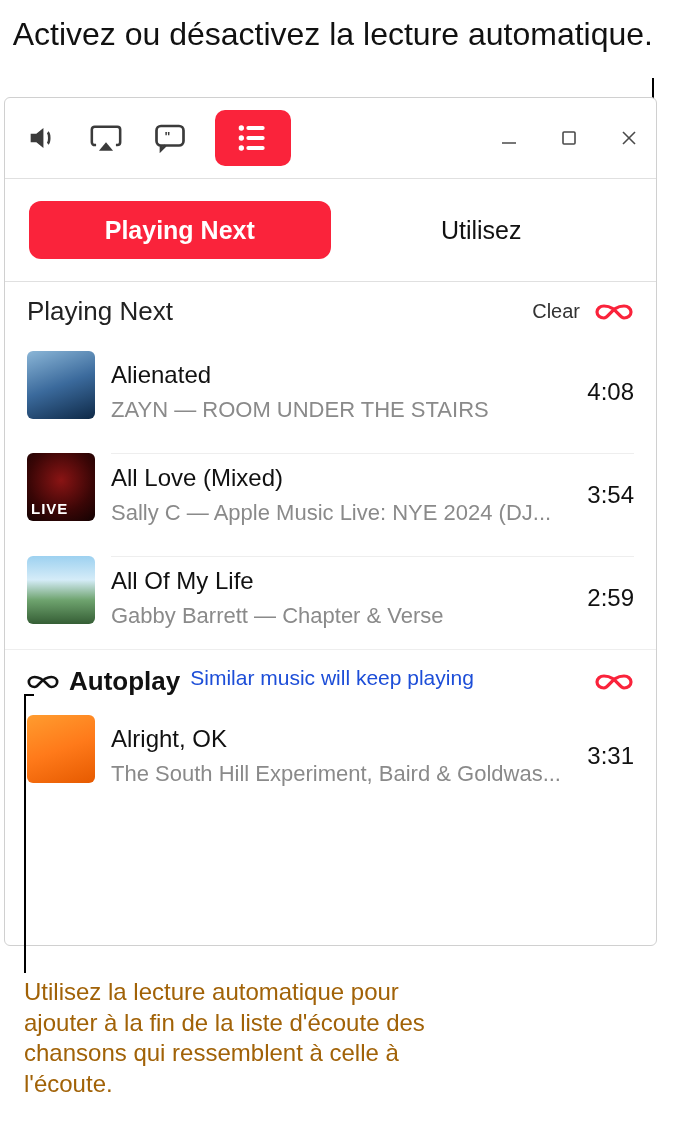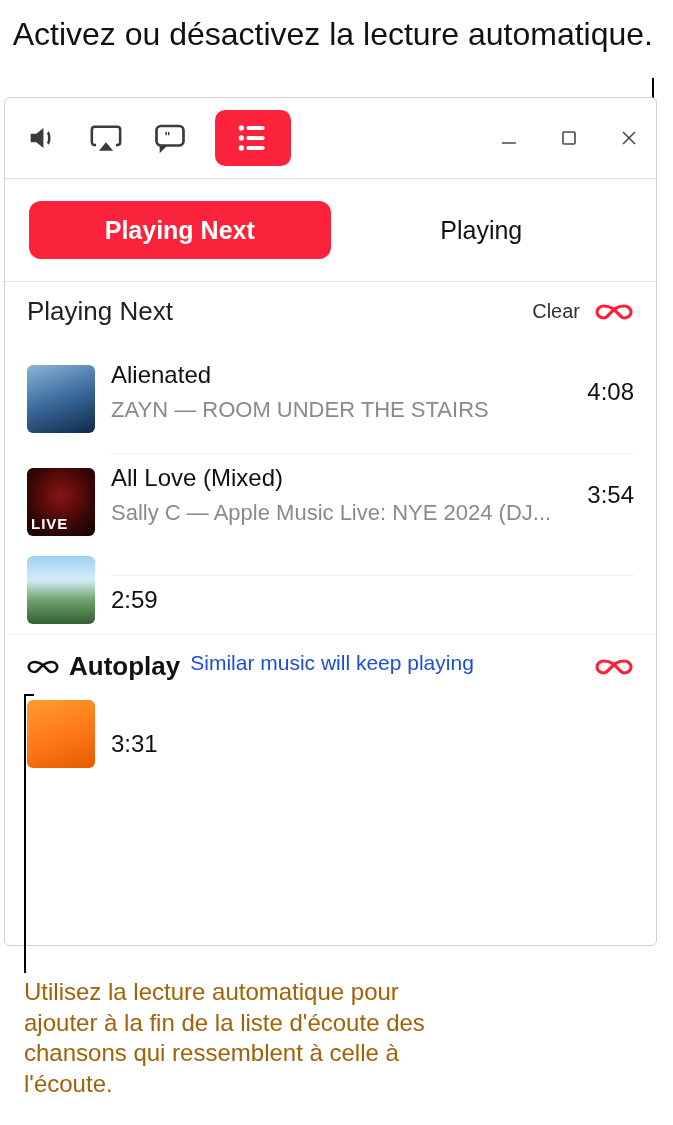--- a/index.html
+++ b/index.html
@@ -151,21 +151,21 @@
   .infinity-btn {
     width: 40px; height: 28px;
     display: flex; align-items: center; justify-content: center;
     color: #fa233b;
     cursor: pointer;
   }
 
   .tracks { flex: 1; overflow: hidden; }
   .track {
     display: flex;
-    align-items: flex-end;
+    align-items: flex-start;
     padding: 10px 22px 10px 22px;
     gap: 16px;
     cursor: pointer;
   }
   .track + .track .track-body { border-top: 1px solid #eee; gap: 35px; }
   .art {
     width: 68px; height: 68px;
     border-radius: 6px;
     flex: 0 0 68px;
     background: #ccc;
@@ -295,21 +295,21 @@
         <svg width="18" height="18" viewBox="0 0 18 18" stroke="currentColor" stroke-width="1.6">
             <line x1="3" y1="3" x2="15" y2="15"></line>
             <line x1="15" y1="3" x2="3" y2="15"></line>
           </svg>
       </div>
     </div>
   </div>
 
   <div class="seg-row">
     <div class="seg active">Playing Next</div>
-    <div class="seg inactive">Playing</div>
+    <div class="seg inactive">Utilisez</div>
   </div>
 
   <div class="header-row">
     <div class="header-title">Playing Next</div>
     <div class="clear-btn">Clear</div>
     <div class="infinity-btn">
       <svg width="38" height="24" viewBox="0 0 38 24" fill="none" stroke="currentColor" stroke-width="3.2">
         <path d="M9 6c-4 0-7 2.7-7 6s3 6 7 6c5 0 8-12 20-12 4 0 7 2.7 7 6s-3 6-7 6c-5 0-8-12-20-12z" stroke-linecap="round"></path>
       </svg>
     </div>
@@ -335,20 +335,24 @@
           <div class="track-title">All Love (Mixed)</div>
           <div class="track-sub">Sally C — Apple Music Live: NYE 2024 (DJ...</div>
         </div>
         <div class="track-dur">3:54</div>
       </div>
     </div>
 
     <div class="track">
       <div class="art art3"></div>
       <div class="track-body">
+        <div class="track-text">
+          <div class="track-title">All Of My Life</div>
+          <div class="track-sub">Gabby Barrett — Chapter &amp; Verse</div>
+        </div>
         <div class="track-dur">2:59</div>
       </div>
     </div>
 
     <div class="autoplay-hdr">
       <div class="autoplay-left">
         <div class="autoplay-title-row">
           <svg width="32" height="20" viewBox="0 0 38 24" fill="none" stroke="#111" stroke-width="3.2">
             <path d="M9 6c-4 0-7 2.7-7 6s3 6 7 6c5 0 8-12 20-12 4 0 7 2.7 7 6s-3 6-7 6c-5 0-8-12-20-12z"></path>
           </svg>
@@ -359,20 +363,24 @@
       <div class="infinity-btn">
         <svg width="38" height="24" viewBox="0 0 38 24" fill="none" stroke="currentColor" stroke-width="3.2">
           <path d="M9 6c-4 0-7 2.7-7 6s3 6 7 6c5 0 8-12 20-12 4 0 7 2.7 7 6s-3 6-7 6c-5 0-8-12-20-12z"></path>
         </svg>
       </div>
     </div>
 
     <div class="track">
       <div class="art art4"></div>
       <div class="track-body">
+        <div class="track-text">
+          <div class="track-title">Alright, OK</div>
+          <div class="track-sub">The South Hill Experiment, Baird &amp; Goldwas...</div>
+        </div>
         <div class="track-dur">3:31</div>
       </div>
     </div>
 
 
   </div>
 </div>
 
 <div class="callout-bottom-line"></div>
 <div class="callout-bottom-line-h"></div>

